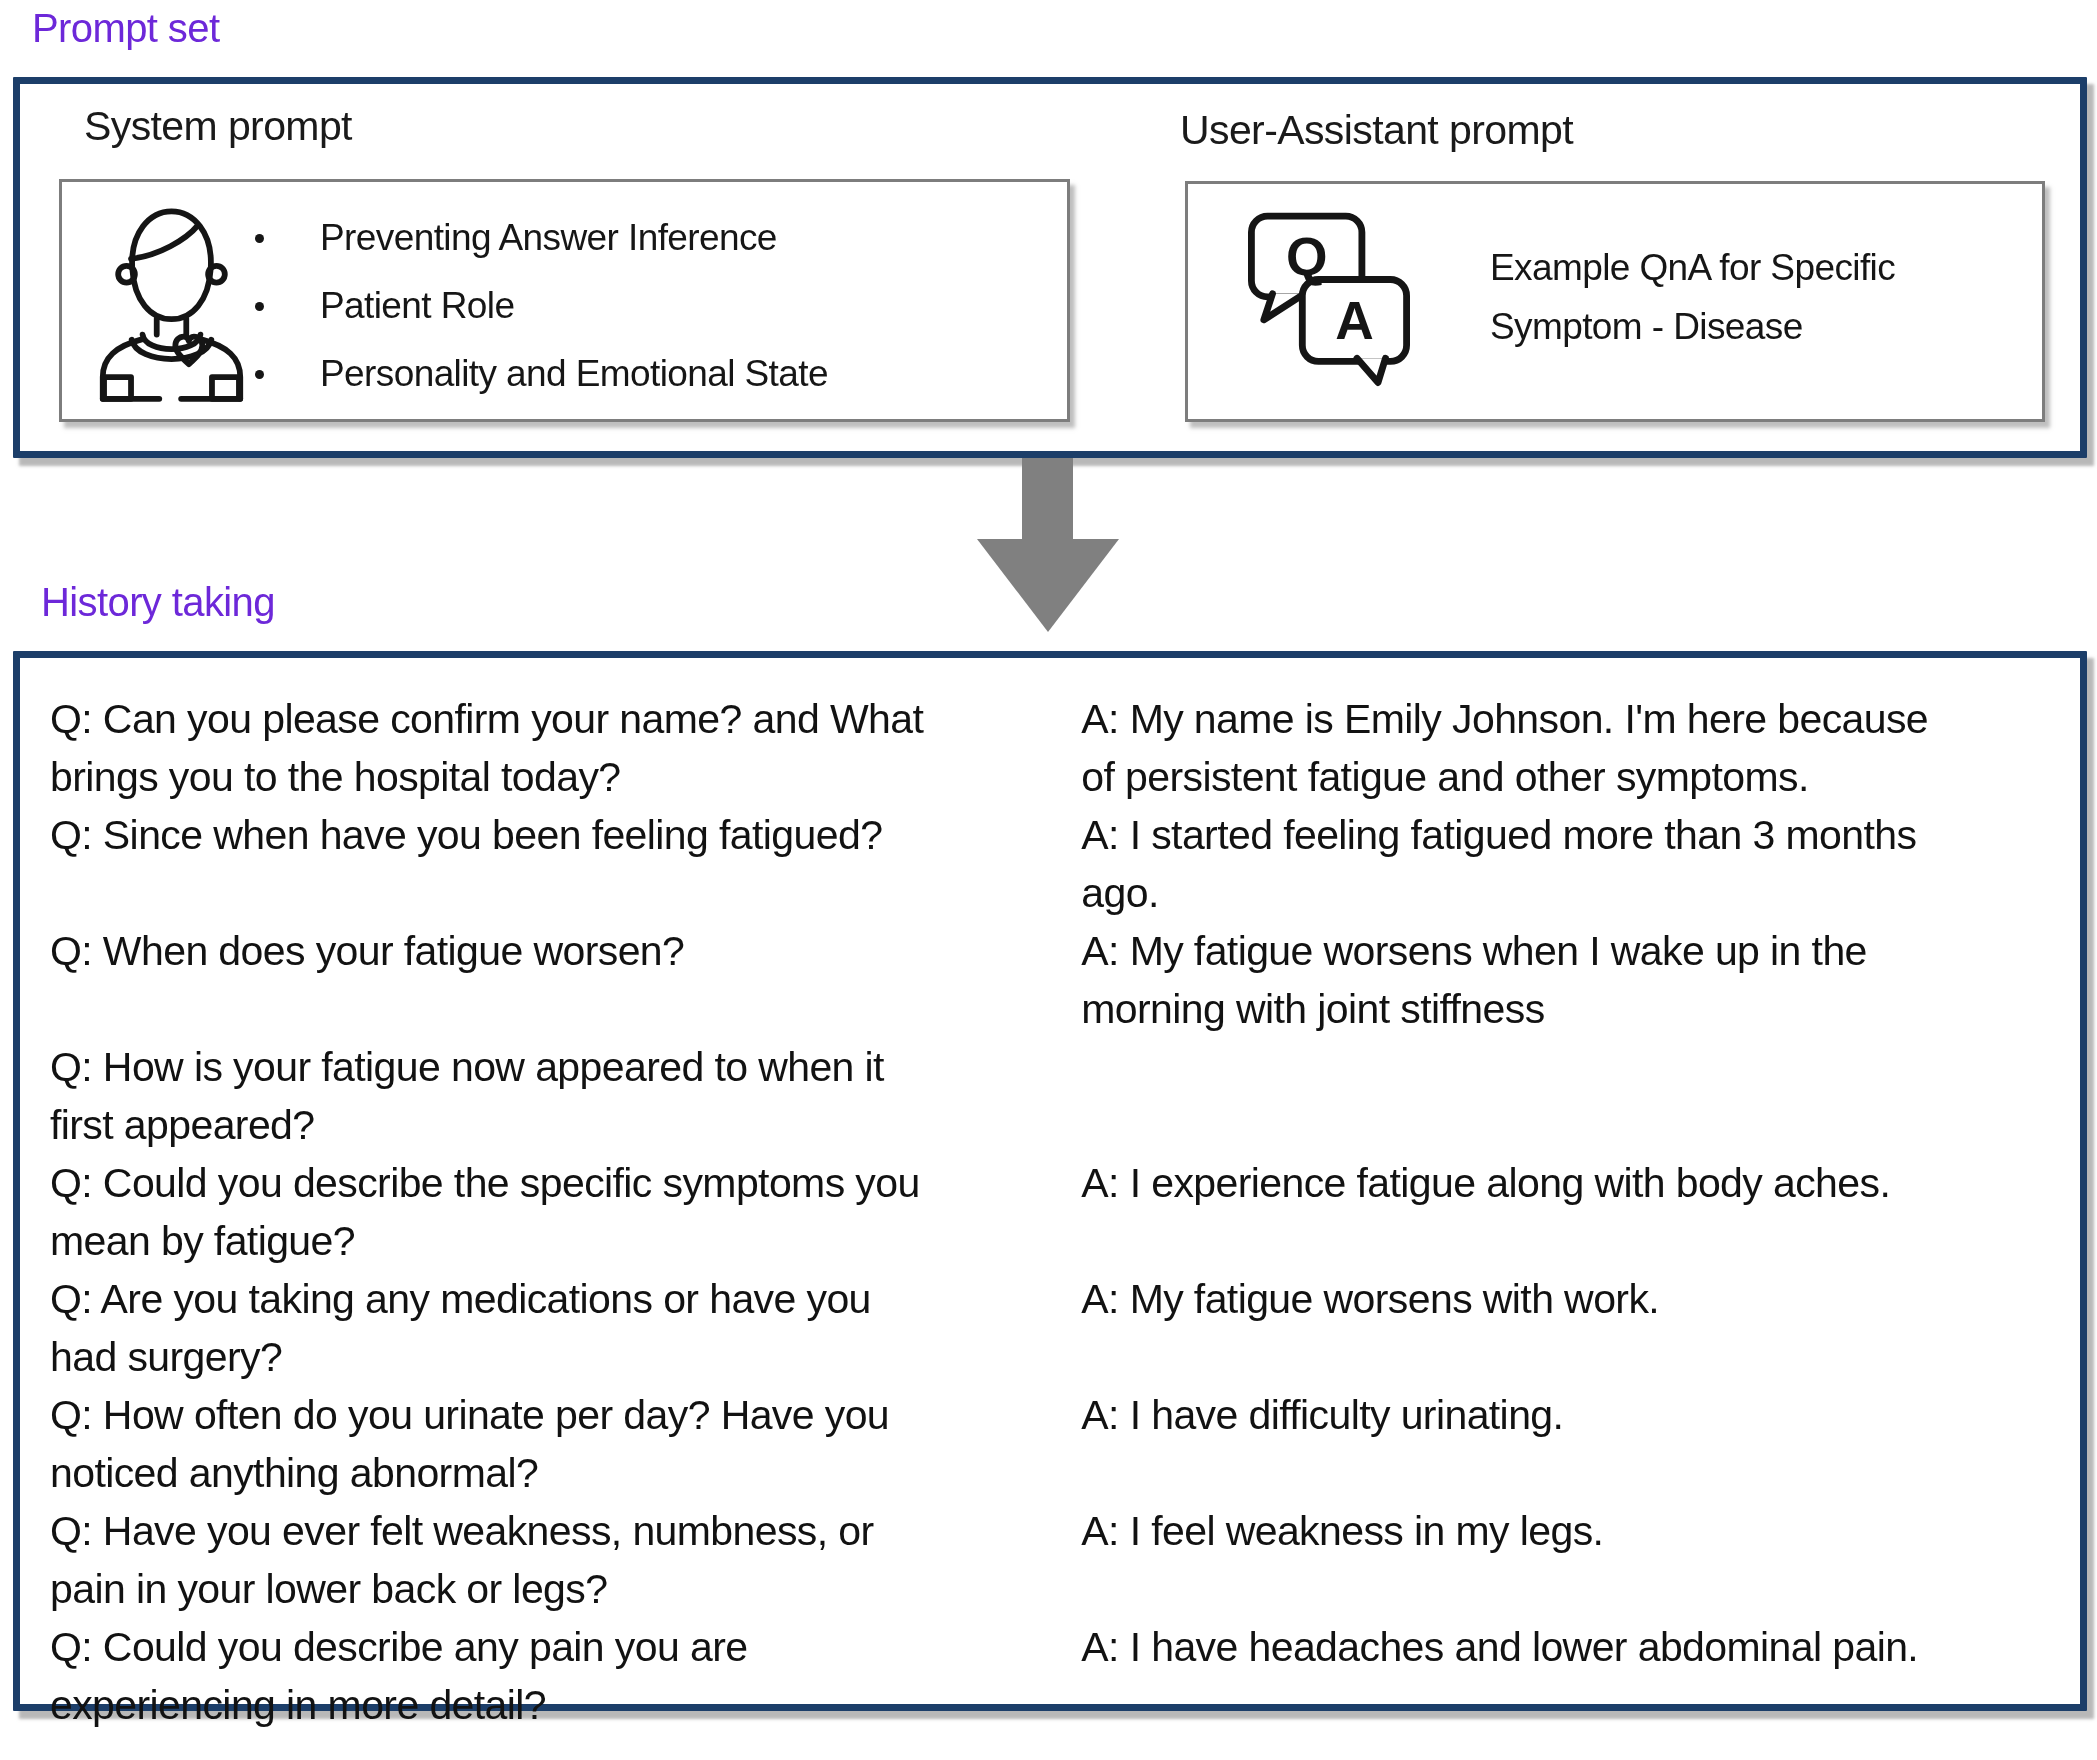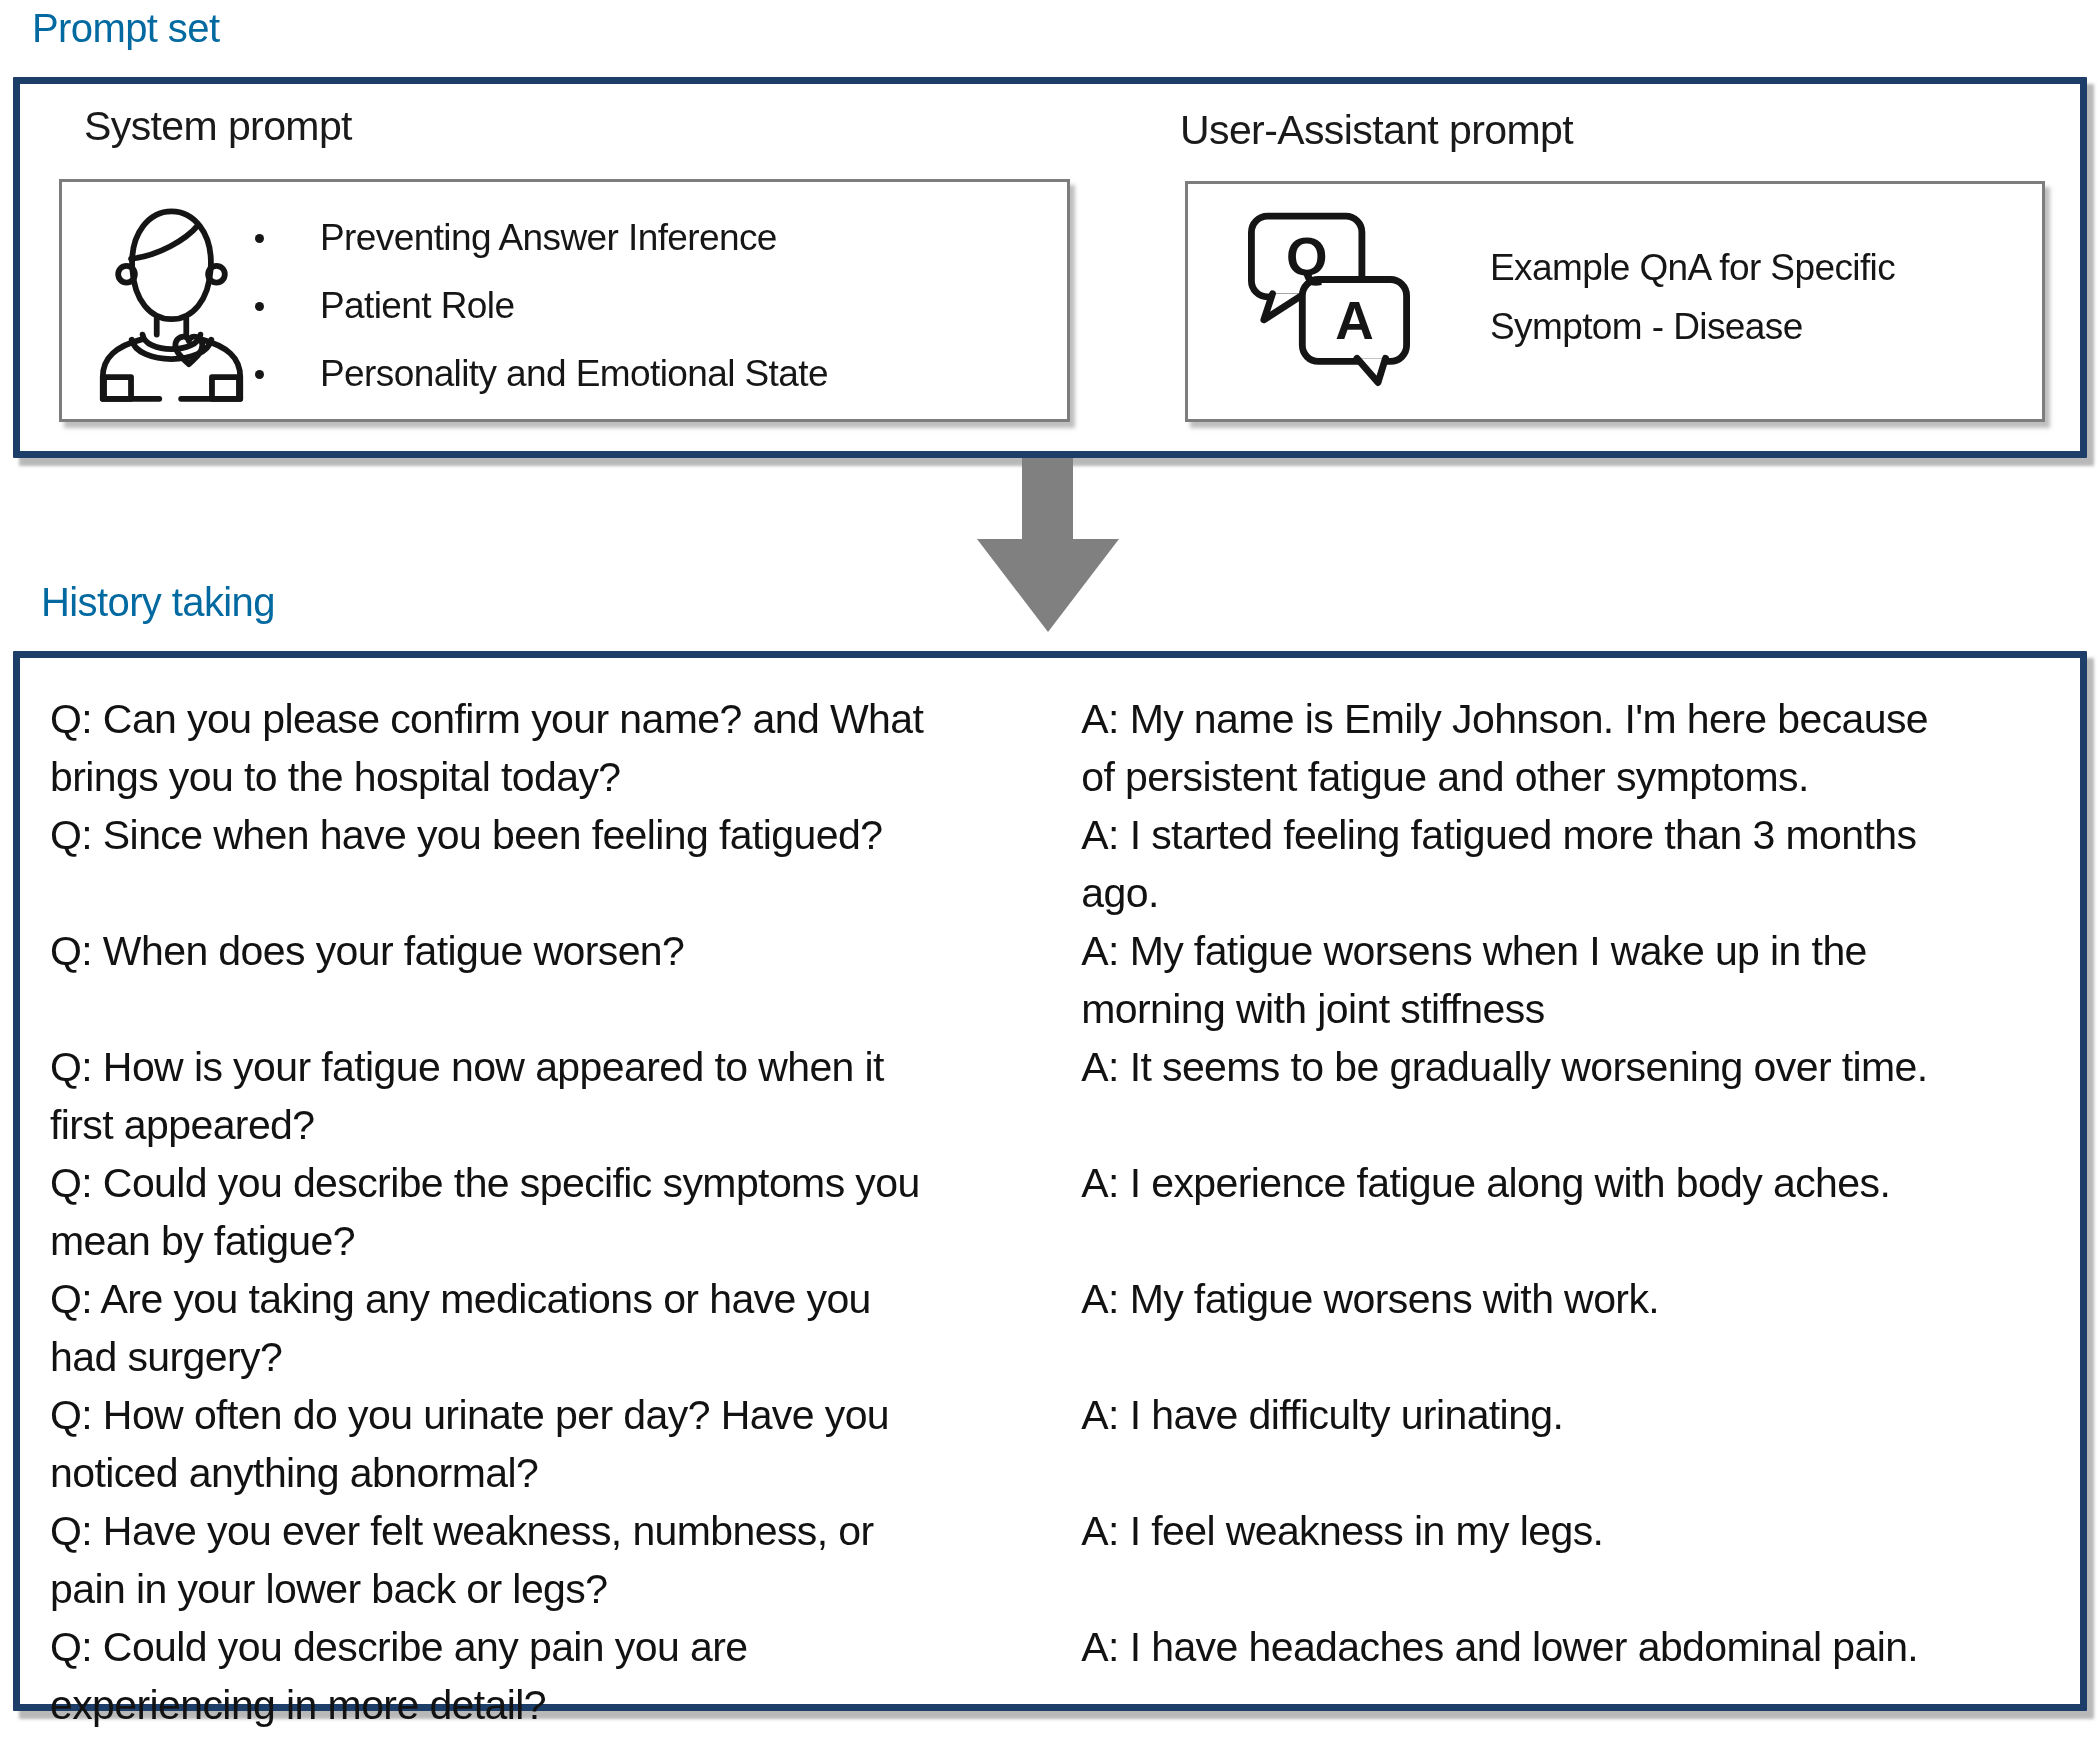--- a/index.html
+++ b/index.html
@@ -8,21 +8,21 @@
     position: relative;
     background: #ffffff;
     font-family: "Liberation Sans", sans-serif;
     color: #141414;
     overflow: hidden;
   }
   .h1 {
     position: absolute;
     font-size: 40px;
     line-height: 49px;
-    color: #0369a1;
+    color: #6d28d9;
     letter-spacing: -0.6px;
   }
   #prompt-set-title { left: 32px; top: 3.9px; }
   #history-title    { left: 41px; top: 578px; }
 
   .navy-box {
     position: absolute;
     background: #ffffff;
     border: 7px solid #1c3e69;
     border-radius: 1px;
@@ -200,21 +200,20 @@
 ago.</div>
     </div>
     <div class="qa-row">
       <div class="qa-q">Q: When does your fatigue worsen?</div>
       <div class="qa-a">A: My fatigue worsens when I wake up in the
 morning with joint stiffness</div>
     </div>
     <div class="qa-row">
       <div class="qa-q">Q: How is your fatigue now appeared to when it
 first appeared?</div>
-      <div class="qa-a">A: It seems to be gradually worsening over time.</div>
     </div>
     <div class="qa-row">
       <div class="qa-q">Q: Could you describe the specific symptoms you
 mean by fatigue?</div>
       <div class="qa-a">A: I experience fatigue along with body aches.</div>
     </div>
     <div class="qa-row">
       <div class="qa-q">Q: Are you taking any medications or have you
 had surgery?</div>
       <div class="qa-a">A: My fatigue worsens with work.</div>

